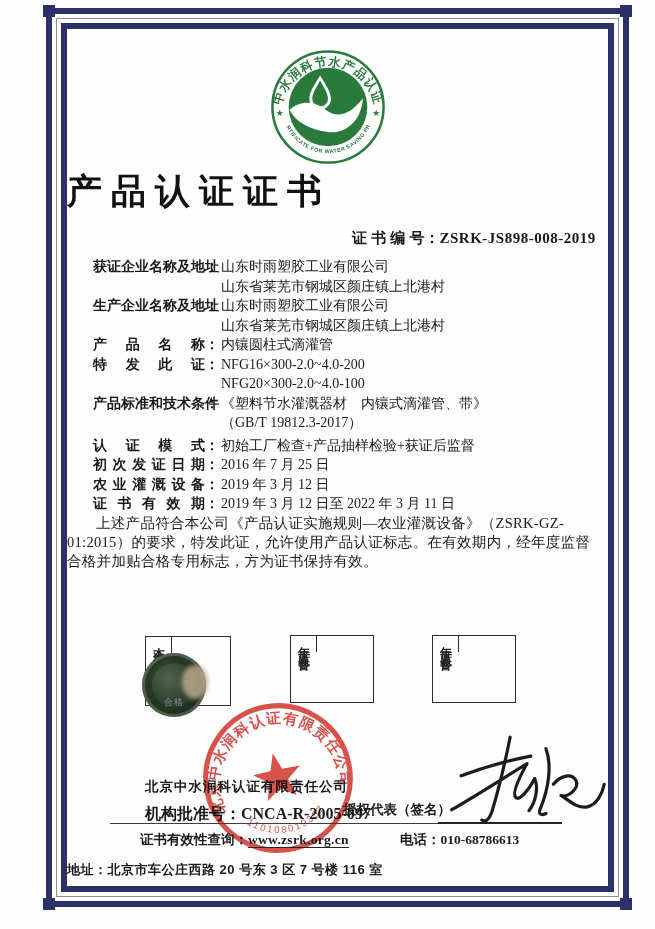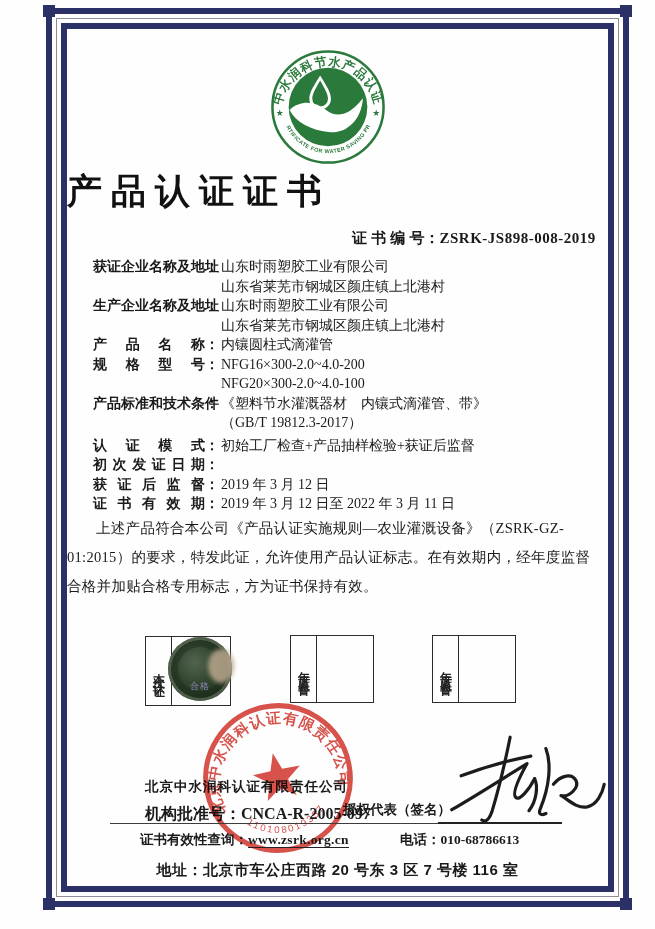--- a/index.html
+++ b/index.html
@@ -25,25 +25,25 @@
 
   
   .fields { position:absolute; left:93px; top:257px; width:470px; font-size:14px; line-height:19.5px; }
   .frow { display:flex; align-items:flex-start; }
   .frow.gap { margin-top:3px; }
   .flabel { display:inline-block; width:112px; font-weight:bold; text-align:justify; text-align-last:justify; white-space:nowrap; }
   .fcolon { font-weight:bold; width:16px; flex:none; }
   .fvals { flex:1; font-family:"Liberation Serif","DejaVu Serif",serif; }
 
   
-  .statement { position:absolute; left:67px; top:514px; width:527px; font-size:14.5px; line-height:29px;
+  .statement { position:absolute; left:67px; top:514px; width:527px; font-size:14.5px; line-height:19px;
                text-indent:2em; font-family:"Liberation Serif","DejaVu Serif",serif; letter-spacing:0.3px; }
 
   
-  .sbox { position:absolute; border:1.4px solid #2c2c2c; display:flex; background:transparent; }
+  .sbox { position:absolute; border:1.4px solid #2c2c2c; display:flex; background:transparent;flex-direction:column; }
   .sbox .vcol { width:26px; border-right:1.4px solid #2c2c2c; display:flex; align-items:center; justify-content:center; }
   .sbox .vtext { writing-mode:vertical-rl; text-orientation:upright; font-size:12px; letter-spacing:4px; font-weight:bold; color:#222; }
   .sbox .area { position:relative; flex:1; }
   .green-stamp { position:absolute; left:-4px; top:0px; width:64px; height:64px; border-radius:50%;
      background:radial-gradient(circle at 42% 40%, #52644f 0%, #32462f 40%, #253623 68%, #1d2b1b 100%);
      box-shadow:inset 0 0 0 3px rgba(210,220,205,.25), inset 0 0 0 10px rgba(20,35,18,.35); }
   .green-stamp .blotch { position:absolute; right:-2px; top:12px; width:26px; height:34px; border-radius:50%;
      background:#b9a78d; opacity:.85; filter:blur(2px); }
   .green-stamp .gs-text { position:absolute; left:0; right:0; bottom:8px; text-align:center;
      font-size:9px; color:#9b8fd0; opacity:.9; letter-spacing:1px; }
@@ -57,21 +57,21 @@
   .red-stamp { position:absolute; left:194px; top:694px; width:168px; height:168px;
                mix-blend-mode:multiply; opacity:.92; }
 
   
   .divider { position:absolute; left:110px; top:823px; width:452px; border-top:1.6px solid #3c3c3c; }
   .sig-underline { position:absolute; left:438px; top:821.5px; width:124px; border-top:2.5px solid #222; }
   .footer-query { position:absolute; left:140px; top:831px; font-size:13.5px; font-weight:bold; }
   .footer-query .link { font-family:"Liberation Serif","DejaVu Serif",serif; border-bottom:1.6px solid #222; letter-spacing:0.3px; }
   .footer-phone { position:absolute; left:400px; top:831px; font-size:13.5px; font-weight:bold; }
   .footer-phone .num { font-family:"Liberation Serif","DejaVu Serif",serif; }
-  .address { position:absolute; left:67px; right:47px; top:861px; text-align:center; font-size:15px; font-weight:bold; letter-spacing:0.5px; }
+  .address { position:absolute; left:67px; right:47px; top:861px; text-align:left; font-size:13px; font-weight:bold; letter-spacing:0.5px; }
 </style>
 </head>
 <body>
 
 <div class="page">
 
   <div class="corner-sq" style="left:40px; top:2px;"></div>
   <div class="corner-sq" style="right:20px; top:2px;"></div>
   <div class="corner-sq" style="left:40px; bottom:16px;"></div>
   <div class="corner-sq" style="right:20px; bottom:16px;"></div>
@@ -123,21 +123,21 @@
         </div>
     </div>
     <div class="frow">
       <span class="flabel">产品名称</span>
         <span class="fcolon">：</span>
       <div class="fvals">
           <div>内镶圆柱式滴灌管</div>
         </div>
     </div>
     <div class="frow">
-      <span class="flabel">规格型号</span>
+      <span class="flabel">特发此证</span>
         <span class="fcolon">：</span>
       <div class="fvals">
           <div>NFG16×300-2.0~4.0-200</div>
           <div>NFG20×300-2.0~4.0-100</div>
         </div>
     </div>
     <div class="frow">
       <span class="flabel">产品标准和技术条件</span>
         <span class="fcolon">：</span>
       <div class="fvals">
@@ -148,23 +148,26 @@
     <div class="frow gap">
       <span class="flabel">认证模式</span>
         <span class="fcolon">：</span>
       <div class="fvals">
           <div>初始工厂检查+产品抽样检验+获证后监督</div>
         </div>
     </div>
     <div class="frow">
       <span class="flabel">初次发证日期</span>
         <span class="fcolon">：</span>
-    </div>
-    <div class="frow">
-      <span class="flabel">获证后监督</span>
+      <div class="fvals">
+          <div>2016 年 7 月 25 日</div>
+        </div>
+    </div>
+    <div class="frow">
+      <span class="flabel">农业灌溉设备</span>
         <span class="fcolon">：</span>
       <div class="fvals">
           <div>2019 年 3 月 12 日</div>
         </div>
     </div>
     <div class="frow">
       <span class="flabel">证书有效期</span>
         <span class="fcolon">：</span>
       <div class="fvals">
           <div>2019 年 3 月 12 日至 2022 年 3 月 11 日</div>

